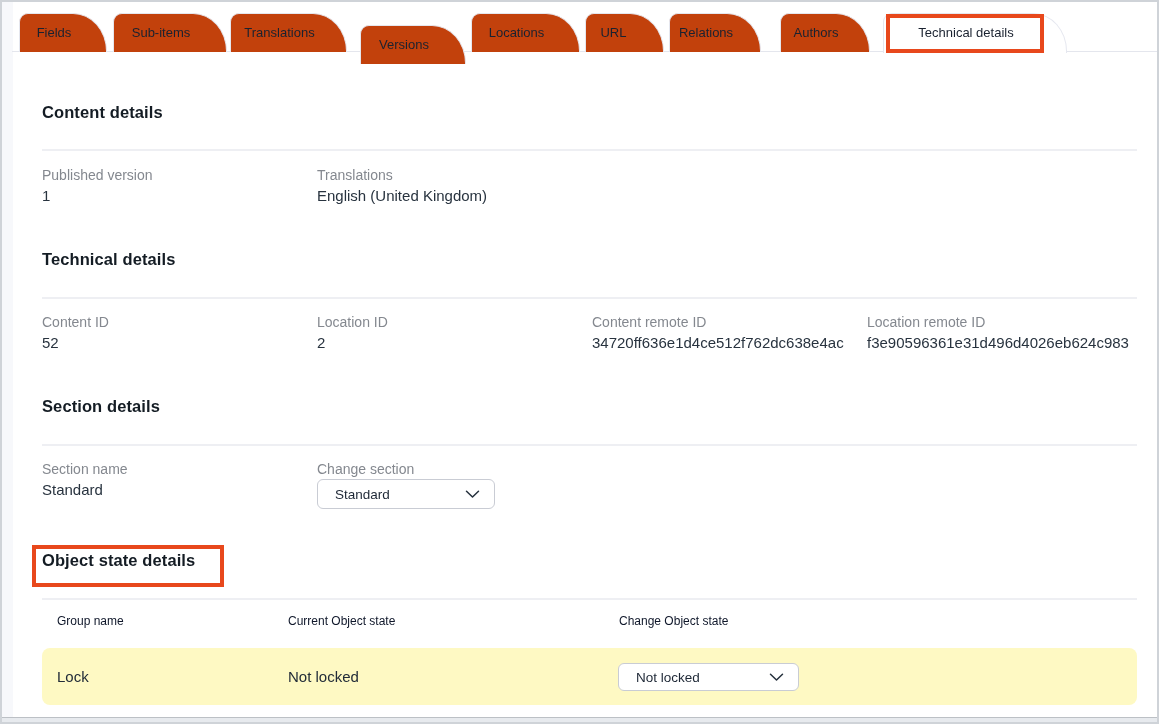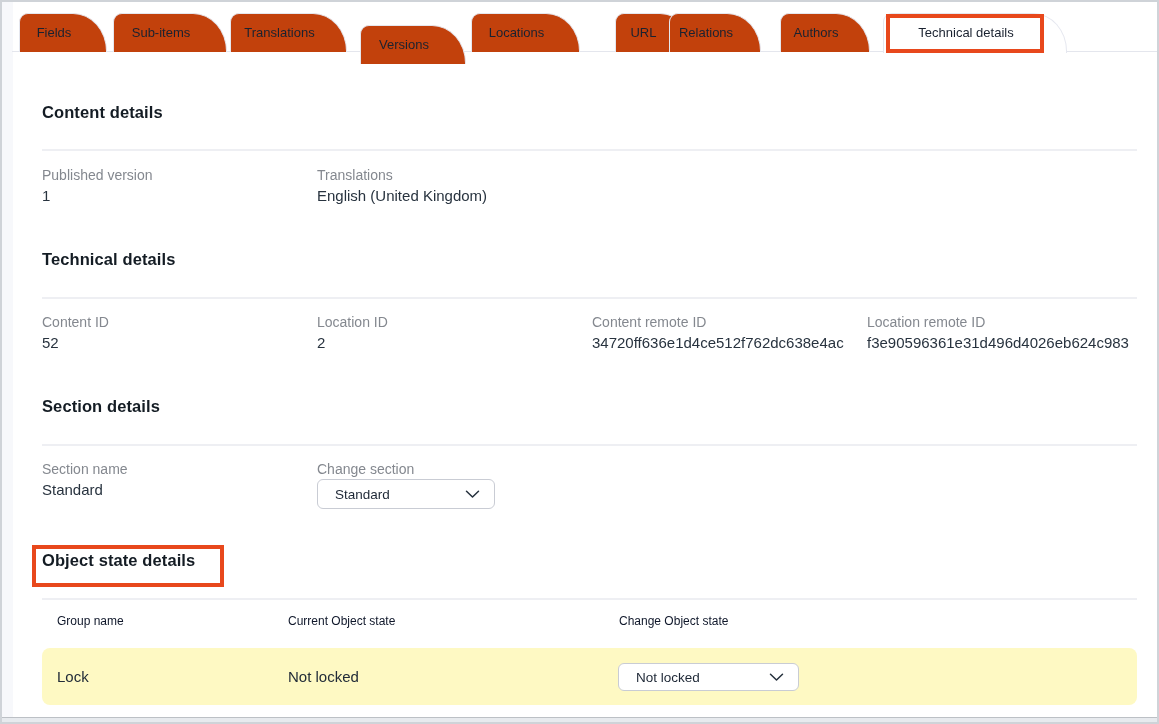--- a/index.html
+++ b/index.html
@@ -112,21 +112,21 @@
       </div>
     <div class="tab" style="left:228px; width:117px;">
         <span>Translations</span>
       </div>
     <div class="tab" style="left:358px; width:106px;margin-top:12px;">
         <span>Versions</span>
       </div>
     <div class="tab" style="left:469px; width:109px;justify-content:center;">
         <span>Locations</span>
       </div>
-    <div class="tab" style="left:613px; width:79px;padding-left:8px;">
+    <div class="tab" style="left:583px; width:79px;padding-left:8px;">
         <span>URL</span>
       </div>
     <div class="tab" style="left:667px; width:92px;">
         <span>Relations</span>
       </div>
     <div class="tab" style="left:778px; width:90px;">
         <span>Authors</span>
       </div>
     <div class="tab active" style="left:881px; width:184px;">
         <span>Technical details</span>

